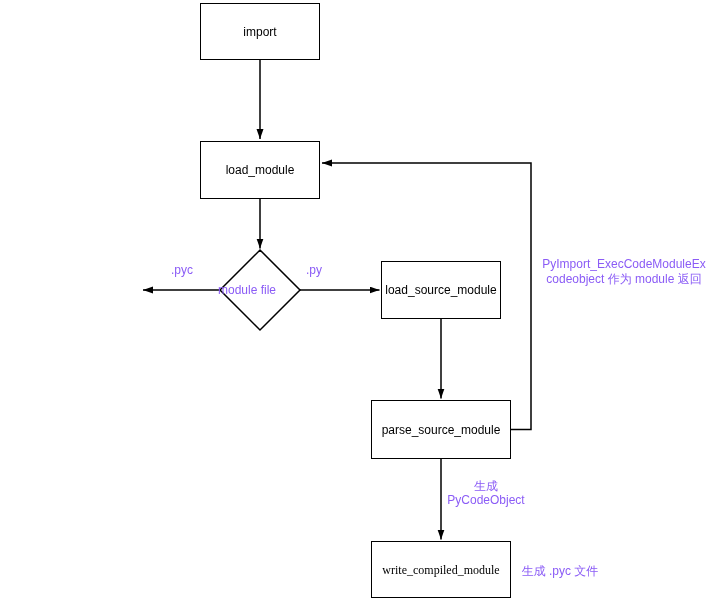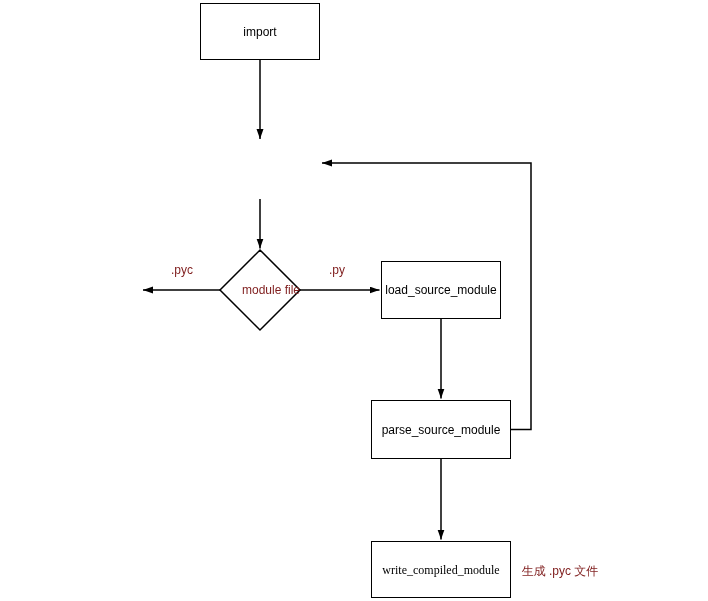--- a/index.html
+++ b/index.html
@@ -35,34 +35,34 @@
     text-align: center;
     font-size: 12px;
     line-height: 14px;
   }
   .lbl {
     position: absolute;
     font-size: 12px;
     line-height: 15px;
     text-align: center;
     white-space: pre;
-    color: #7f1d1d;
+    color: #8b5cf6;
   }
   
   .n-import          { left: 200px; top: 3px;   width: 120px; height: 57px; }
   .n-load-module     { left: 200px; top: 141px; width: 120px; height: 58px; }
   .n-load-compiled   { left: 1px;   top: 261px; width: 140px; height: 57px; }
   .n-load-source     { left: 381px; top: 261px; width: 120px; height: 58px; }
   .n-parse-source    { left: 371px; top: 400px; width: 140px; height: 59px; }
   .n-write-compiled  { left: 371px; top: 541px; width: 140px; height: 57px; font-family: Liberation Serif, serif; }
-  .diamond-label     { left: 229px; top: 282px; width: 84px;  height: 16px;
-                       display: flex; align-items: center; justify-content: center; }
+  .diamond-label     { left: 218px; top: 282px; width: 84px;  height: 16px;
+                       display: flex; align-items: center; }
   
   .l-pyc             { left: 158px; top: 263px; width: 48px; }
-  .l-py              { left: 313px; top: 263px; width: 48px; }
+  .l-py              { left: 290px; top: 263px; width: 48px; }
   .l-gen-pco         { left: 436px; top: 479px; width: 100px; line-height: 14px; }
   .l-return-note     { left: 540px; top: 257px; width: 168px; }
   .l-write-note      { left: 510px; top: 564px; width: 100px; }
 </style>
 </head>
 <body>
 
 <div class="canvas">
 
   <svg class="wires" viewBox="0 0 708 601" xmlns="http://www.w3.org/2000/svg">
@@ -80,20 +80,23 @@
     <path d="M441,459 L441,539.5" fill="none" stroke="#000000" stroke-width="1.5" marker-end="url(#arr)"></path>
     <path d="M511,429.5 L531,429.5 L531,163 L322,163" fill="none" stroke="#000000" stroke-width="1.5" marker-end="url(#arr)"></path>
 
     <polygon points="260,250 300,290 260,330 220,290" fill="#ffffff" stroke="#000000" stroke-width="1.5"></polygon>
   </svg>
 
   <div class="node n-import">
     <span>import</span>
   </div>
 
+  <div class="node n-load-module">
+    <span>load_module</span>
+  </div>
 
   <div class="lbl diamond-label">
     <span>module file</span>
   </div>
 
 
   <div class="node n-parse-source">
     <span>parse_source_module</span>
   </div>
 
@@ -102,17 +105,21 @@
   </div>
 
   <div class="node n-write-compiled">
     <span>write_compiled_module</span>
   </div>
 
   <div class="lbl l-pyc">.pyc</div>
 
   <div class="lbl l-py">.py</div>
 
+  <div class="lbl l-gen-pco">生成
+PyCodeObject</div>
 
+  <div class="lbl l-return-note">PyImport_ExecCodeModuleEx
+codeobject 作为 module 返回</div>
 
   <div class="lbl l-write-note">生成 .pyc 文件</div>
 
 </div>
 
 </body></html>

